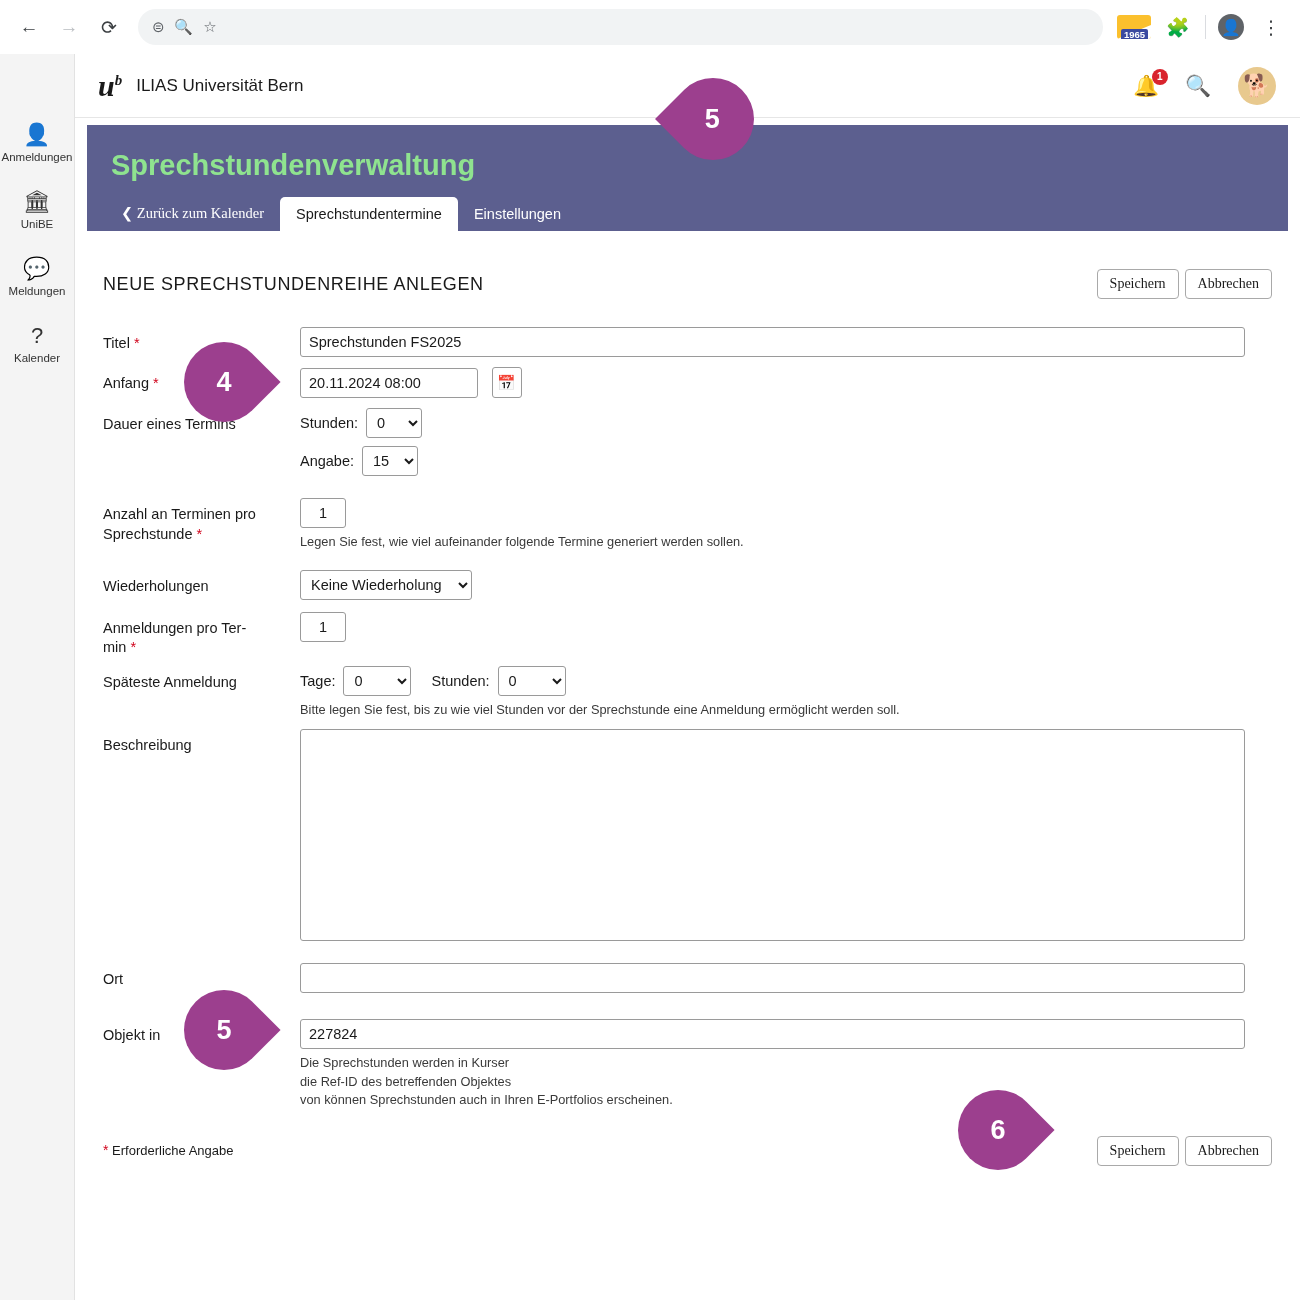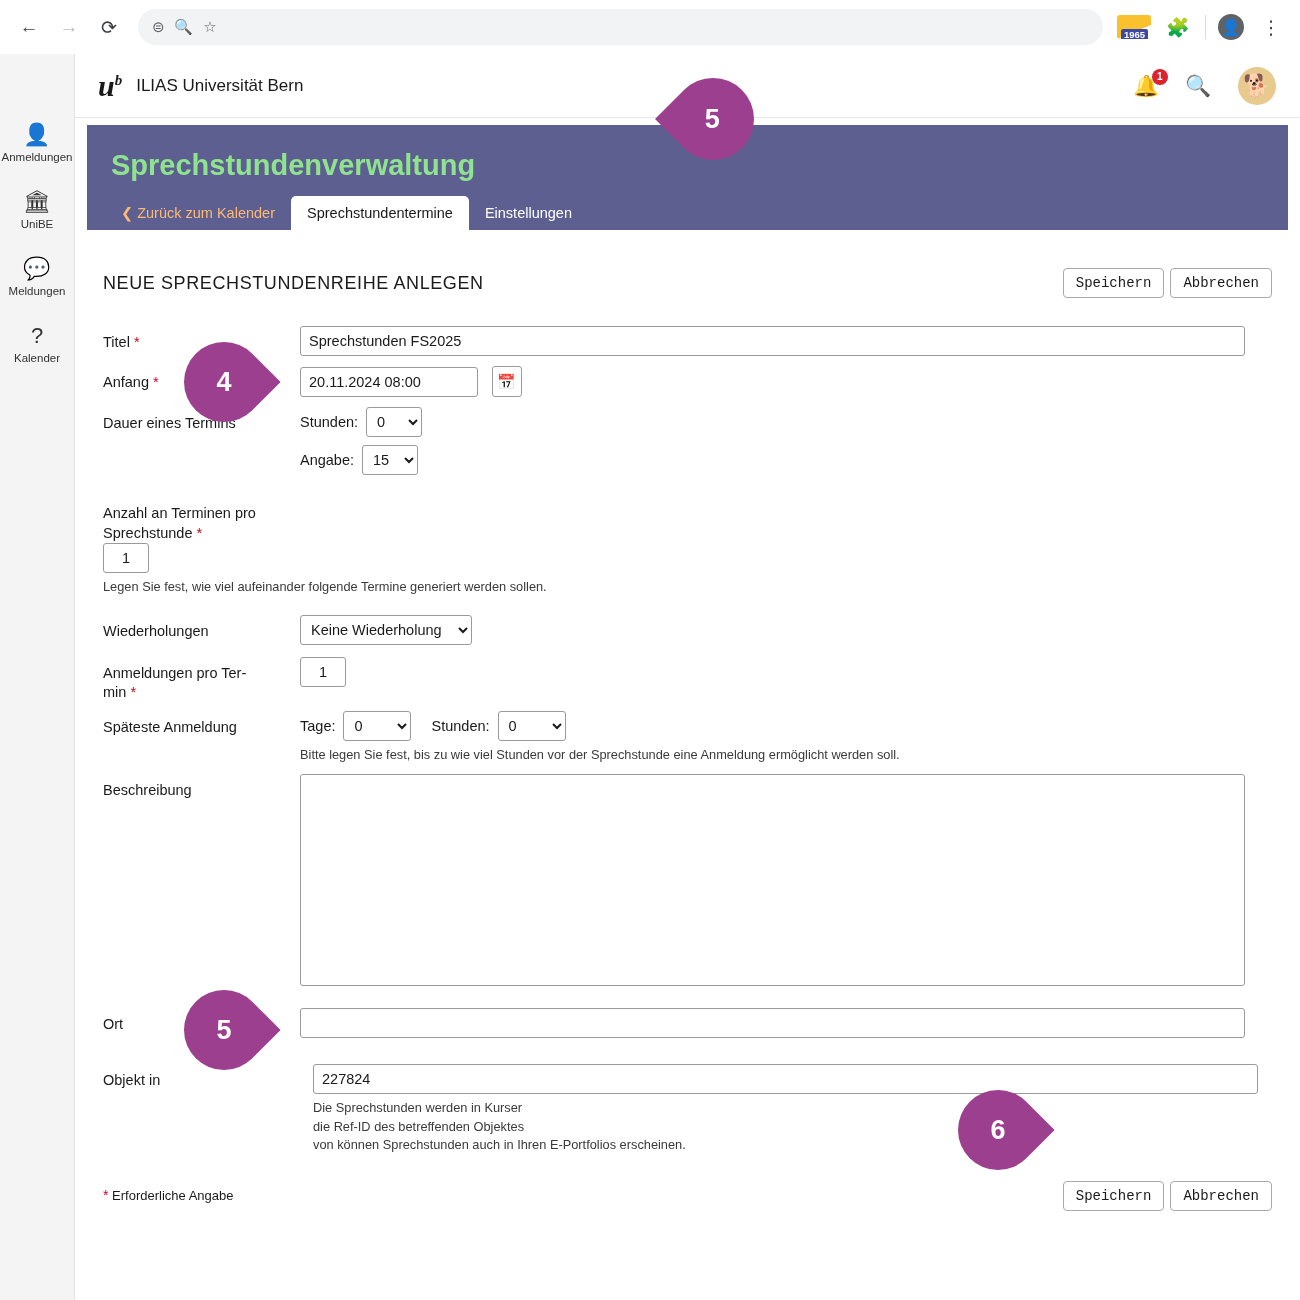--- a/index.html
+++ b/index.html
@@ -161,21 +161,21 @@
     font-size:29px;
     font-weight:bold;
     padding:0 24px 14px 24px;
   }
   .tabs { display:flex; align-items:flex-end; padding-left:18px; gap:0; }
   .tab {
     font-size:14.5px;
     padding:9px 16px;
     color:#ffffff;
   }
-  .tab.back { color:#fdba74; }
+  .tab.back { color:#ffffff;font-family:Liberation Serif, serif; }
   .tab.active {
     background:#ffffff;
     color:#1a1a1a;
     border-radius:5px 5px 0 0;
   }
 
   
   .form-area { padding:38px 28px 0 28px; position:relative; }
   .form-head {
     display:flex; align-items:center; justify-content:space-between;
@@ -188,21 +188,21 @@
     letter-spacing:0.6px;
   }
   .btn-group { display:flex; gap:6px; }
   .btn {
     border:1px solid #a9a9a9;
     background:#fff;
     font-size:14px;
     padding:6px 12px;
     border-radius:4px;
     color:#1a1a1a;
-    font-family:Liberation Mono, monospace;
+    font-family:Liberation Serif, serif;
   }
   .row { display:flex; margin-bottom:4px; }
   .row .label {
     width:197px;
     flex:none;
     font-size:14.5px;
     padding-top:7px;
     line-height:1.35;
   }
   .req { color:#d0021b; }
@@ -383,21 +383,21 @@
         </div>
         <div class="inline">
           <span class="inline-lbl">Angabe:</span>
           <select class="sel-sm">
             <option>15</option>
           </select>
         </div>
       </div>
     </div>
 
-    <div class="row" style="margin-top:16px;flex-direction:column;">
+    <div class="row" style="margin-top:16px;">
       <div class="label">
         <span>Anzahl an Terminen pro Sprechstunde</span> <span class="req">*</span>
       </div>
       <div class="field">
         <input type="text" class="inp-num" value="1" style="">
         <div class="hint">Legen Sie fest, wie viel aufeinander folgende Termine generiert werden sollen.</div>
       </div>
     </div>
 
     <div class="row" style="margin-top:12px;">
@@ -443,21 +443,21 @@
       </div>
     </div>
 
     <div class="row" style="margin-top:12px;">
       <div class="label">Ort</div>
       <div class="field">
         <input type="text" class="inp-wide" value="" style="">
       </div>
     </div>
 
-    <div class="row" style="margin-top:20px;gap:13px;">
+    <div class="row" style="margin-top:20px;">
       <div class="label">Objekt in</div>
       <div class="field">
         <input type="text" class="inp-wide" value="227824" style="">
         <div class="hint">
           <span>Die Sprechstunden werden in Kurser</span><br>
           <span>die Ref-ID des betreffenden Objektes</span><br>
           <span>von können Sprechstunden auch in Ihren E-Portfolios erscheinen.</span>
         </div>
       </div>
     </div>

